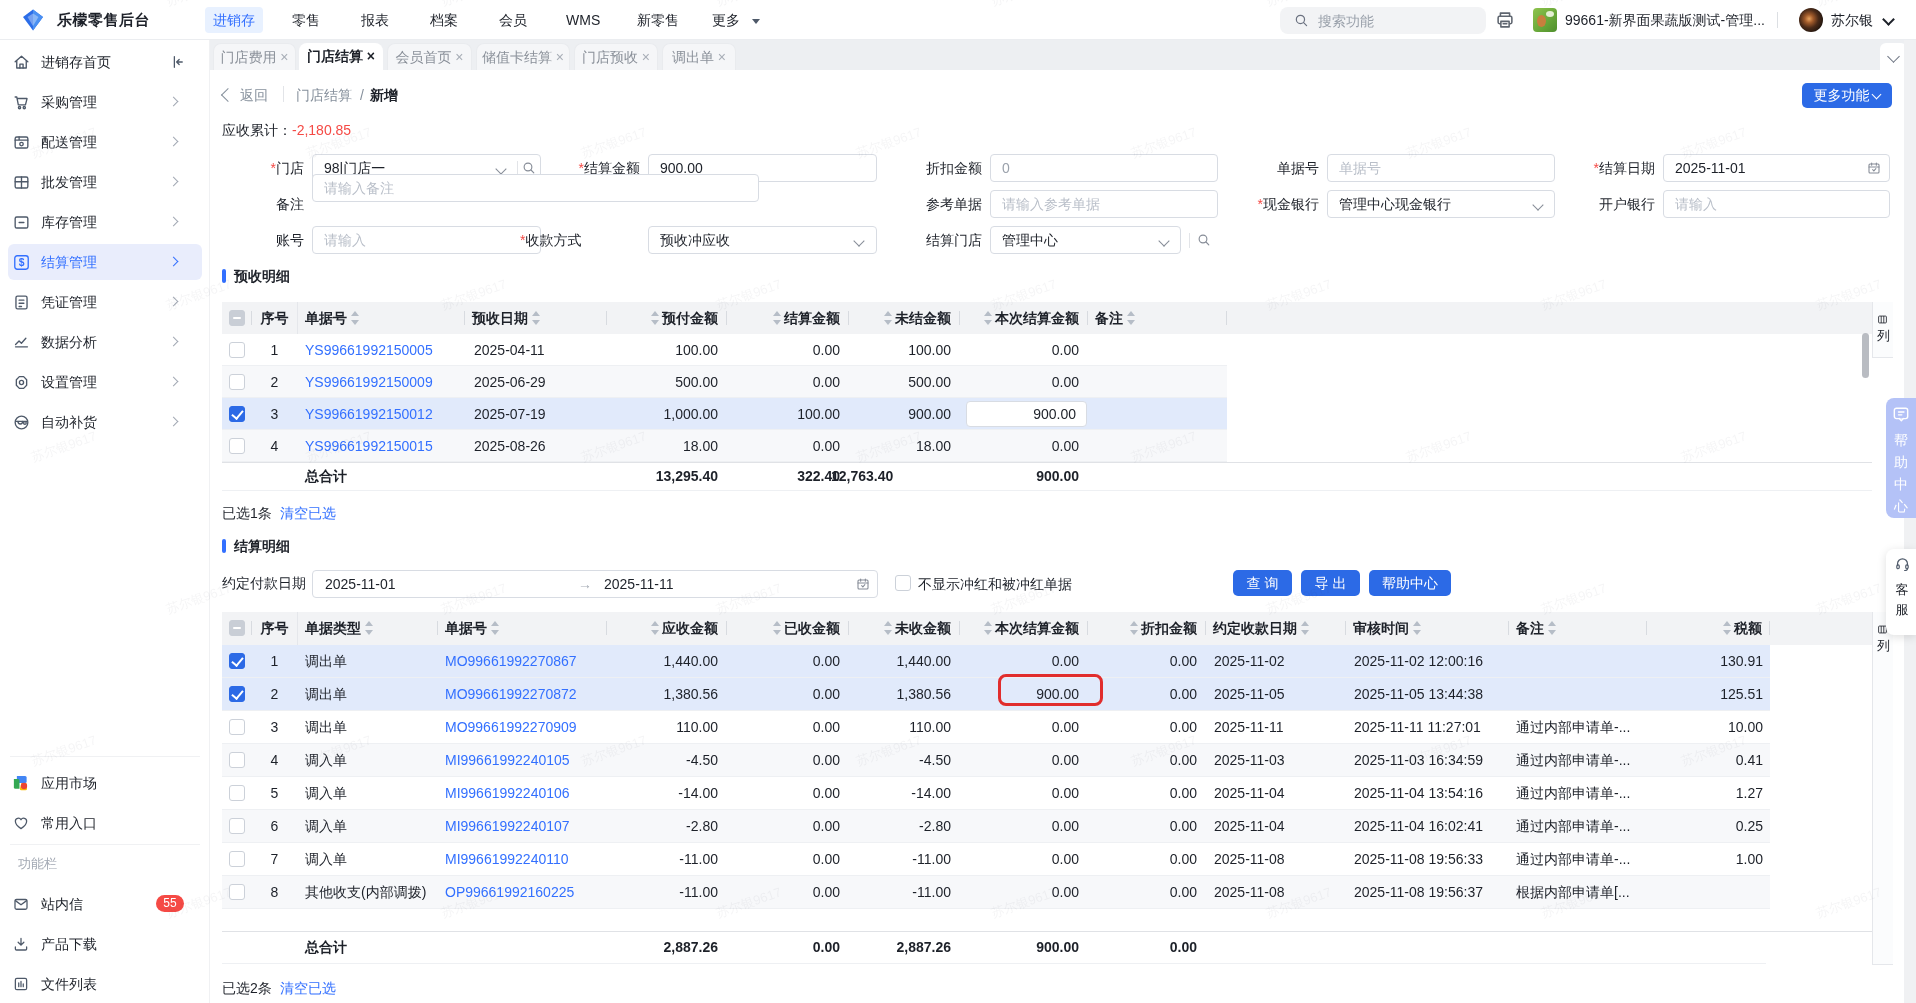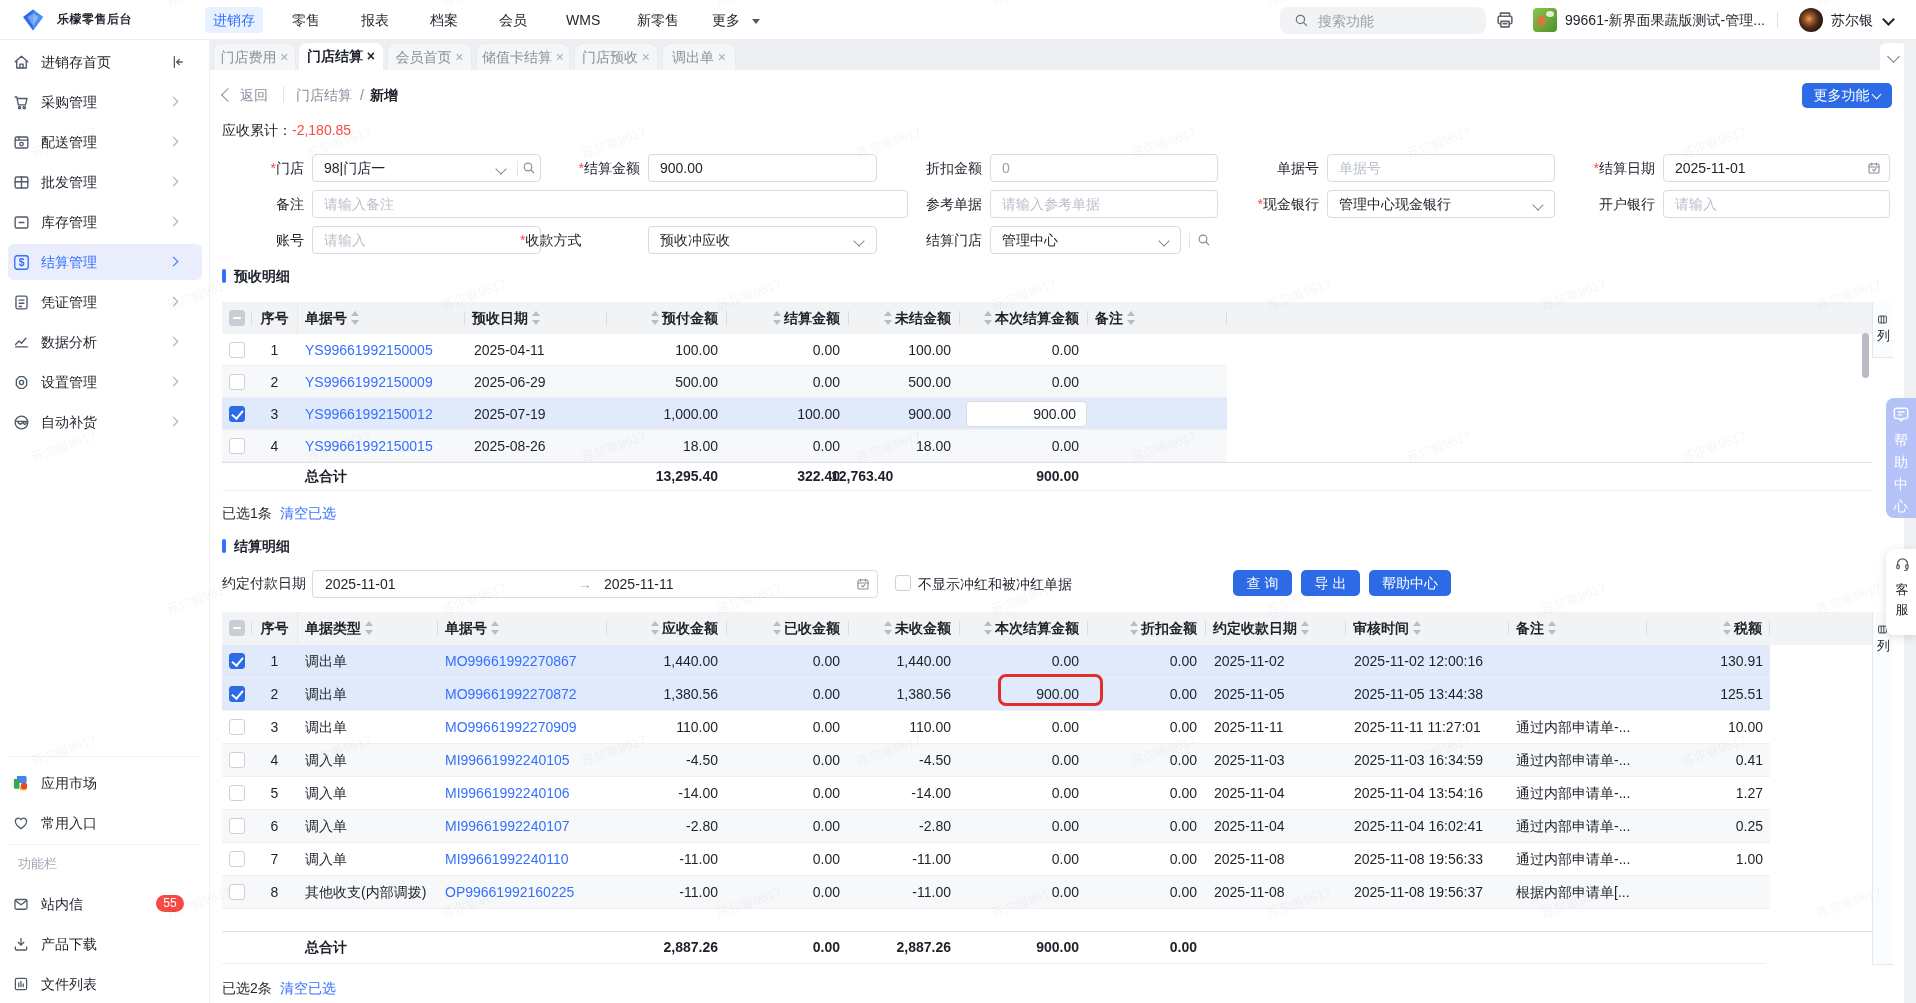--- a/index.html
+++ b/index.html
@@ -21,21 +21,21 @@
 .hcell{position:absolute;top:0;height:100%;font-weight:bold;white-space:nowrap}
 .tcell{position:absolute;top:0;height:100%;white-space:nowrap;overflow:hidden}
 </style></head><body>
 <div style="position:relative;width:1916px;height:1003px;overflow:hidden">
 <div class="abs" style="left:0;top:0;width:1916px;height:40px;background:#fff;border-bottom:1px solid #ebedf0;z-index:5">
 <svg class="abs" style="left:21px;top:8px" width="24" height="24" viewBox="0 0 24 24">
         <path d="M12 1.5 22 9l-10 13.5L2 9z" fill="#2b6de8"></path>
         <path d="M12 1.5 22 9l-10 13.5z" fill="#4a90f2"></path>
         <path d="M12 5.5 17.5 9 12 18 6.5 9z" fill="#fff" opacity="0.35"></path>
       </svg>
-<div class="abs" style="left:57px;top:11px;font-size:12px;font-weight:bold;letter-spacing:0.5px">乐檬零售后台</div>
+<div class="abs" style="left:57px;top:11px;font-size:15px;font-weight:bold;letter-spacing:0.5px">乐檬零售后台</div>
 <div class="abs" style="left:205px;top:7px;width:58px;height:26px;background:#e8f1ff;border-radius:4px;color:#3370ff;text-align:center;line-height:26px">进销存</div>
 <div class="abs" style="left:292px;top:13px;line-height:14px">零售</div>
 <div class="abs" style="left:361px;top:13px;line-height:14px">报表</div>
 <div class="abs" style="left:430px;top:13px;line-height:14px">档案</div>
 <div class="abs" style="left:499px;top:13px;line-height:14px">会员</div>
 <div class="abs" style="left:566px;top:13px;line-height:14px">WMS</div>
 <div class="abs" style="left:637px;top:13px;line-height:14px">新零售</div>
 <div class="abs" style="left:712px;top:13px;line-height:14px">更多</div>
 <div class="abs" style="left:752px;top:19px;width:0;height:0;border-left:4.5px solid transparent;border-right:4.5px solid transparent;border-top:5.5px solid #4e5969"></div>
 <div class="abs" style="left:1280px;top:7px;width:206px;height:27px;background:#f2f3f5;border-radius:8px">
@@ -196,21 +196,21 @@
 <div class="inp" style="left:990px;top:154px;width:228px"><span style="color:#9aa1ab">0</span></div>
 <div class="abs" style="left:1199px;top:161px;width:120px;text-align:right;line-height:14px">单据号</div>
 <div class="inp" style="left:1327px;top:154px;width:228px"><span class="ph">单据号</span></div>
 <div class="abs" style="left:1535px;top:161px;width:120px;text-align:right;line-height:14px"><span style="color:#f54a45">*</span>结算日期</div>
 <div class="inp" style="left:1663px;top:154px;width:227px">2025-11-01</div>
 <svg class="abs" style="left:1866px;top:160px" width="16" height="16" viewBox="0 0 24 24" fill="none">
       <rect x="4.5" y="6" width="15" height="13.5" rx="1.5" stroke="#868c97" stroke-width="1.6" stroke-linecap="round"></rect>
       <path d="M4.5 10.5h15M8.5 4.5V8M15.5 4.5V8M10 14.5l1.8 1.8 3-3.4" stroke="#868c97" stroke-width="1.6" stroke-linecap="round"></path>
     </svg>
 <div class="abs" style="left:184px;top:197px;width:120px;text-align:right;line-height:14px">备注</div>
-<div class="inp" style="left:312px;top:190px;width:596px"><span class="ph">请输入备注</span></div>
+<div class="inp" style="left:312px;top:174px;width:447px"><span class="ph">请输入备注</span></div>
 <div class="abs" style="left:862px;top:197px;width:120px;text-align:right;line-height:14px">参考单据</div>
 <div class="inp" style="left:990px;top:190px;width:228px"><span class="ph">请输入参考单据</span></div>
 <div class="abs" style="left:1199px;top:197px;width:120px;text-align:right;line-height:14px"><span style="color:#f54a45">*</span>现金银行</div>
 <div class="inp" style="left:1327px;top:190px;width:228px">管理中心现金银行</div>
 <div class="abs" style="left:1534px;top:201px;width:8px;height:8px;border:solid #868c97;border-width:0 0 1.6px 1.6px;transform:rotate(-45deg)"></div>
 <div class="abs" style="left:1535px;top:197px;width:120px;text-align:right;line-height:14px">开户银行</div>
 <div class="inp" style="left:1663px;top:190px;width:227px"><span class="ph">请输入</span></div>
 <div class="abs" style="left:184px;top:233px;width:120px;text-align:right;line-height:14px">账号</div>
 <div class="inp" style="left:312px;top:226px;width:229px"><span class="ph">请输入</span></div>
 <div class="abs" style="left:520px;top:233px;width:120px;text-align:left;line-height:14px"><span style="color:#f54a45">*</span>收款方式</div>

